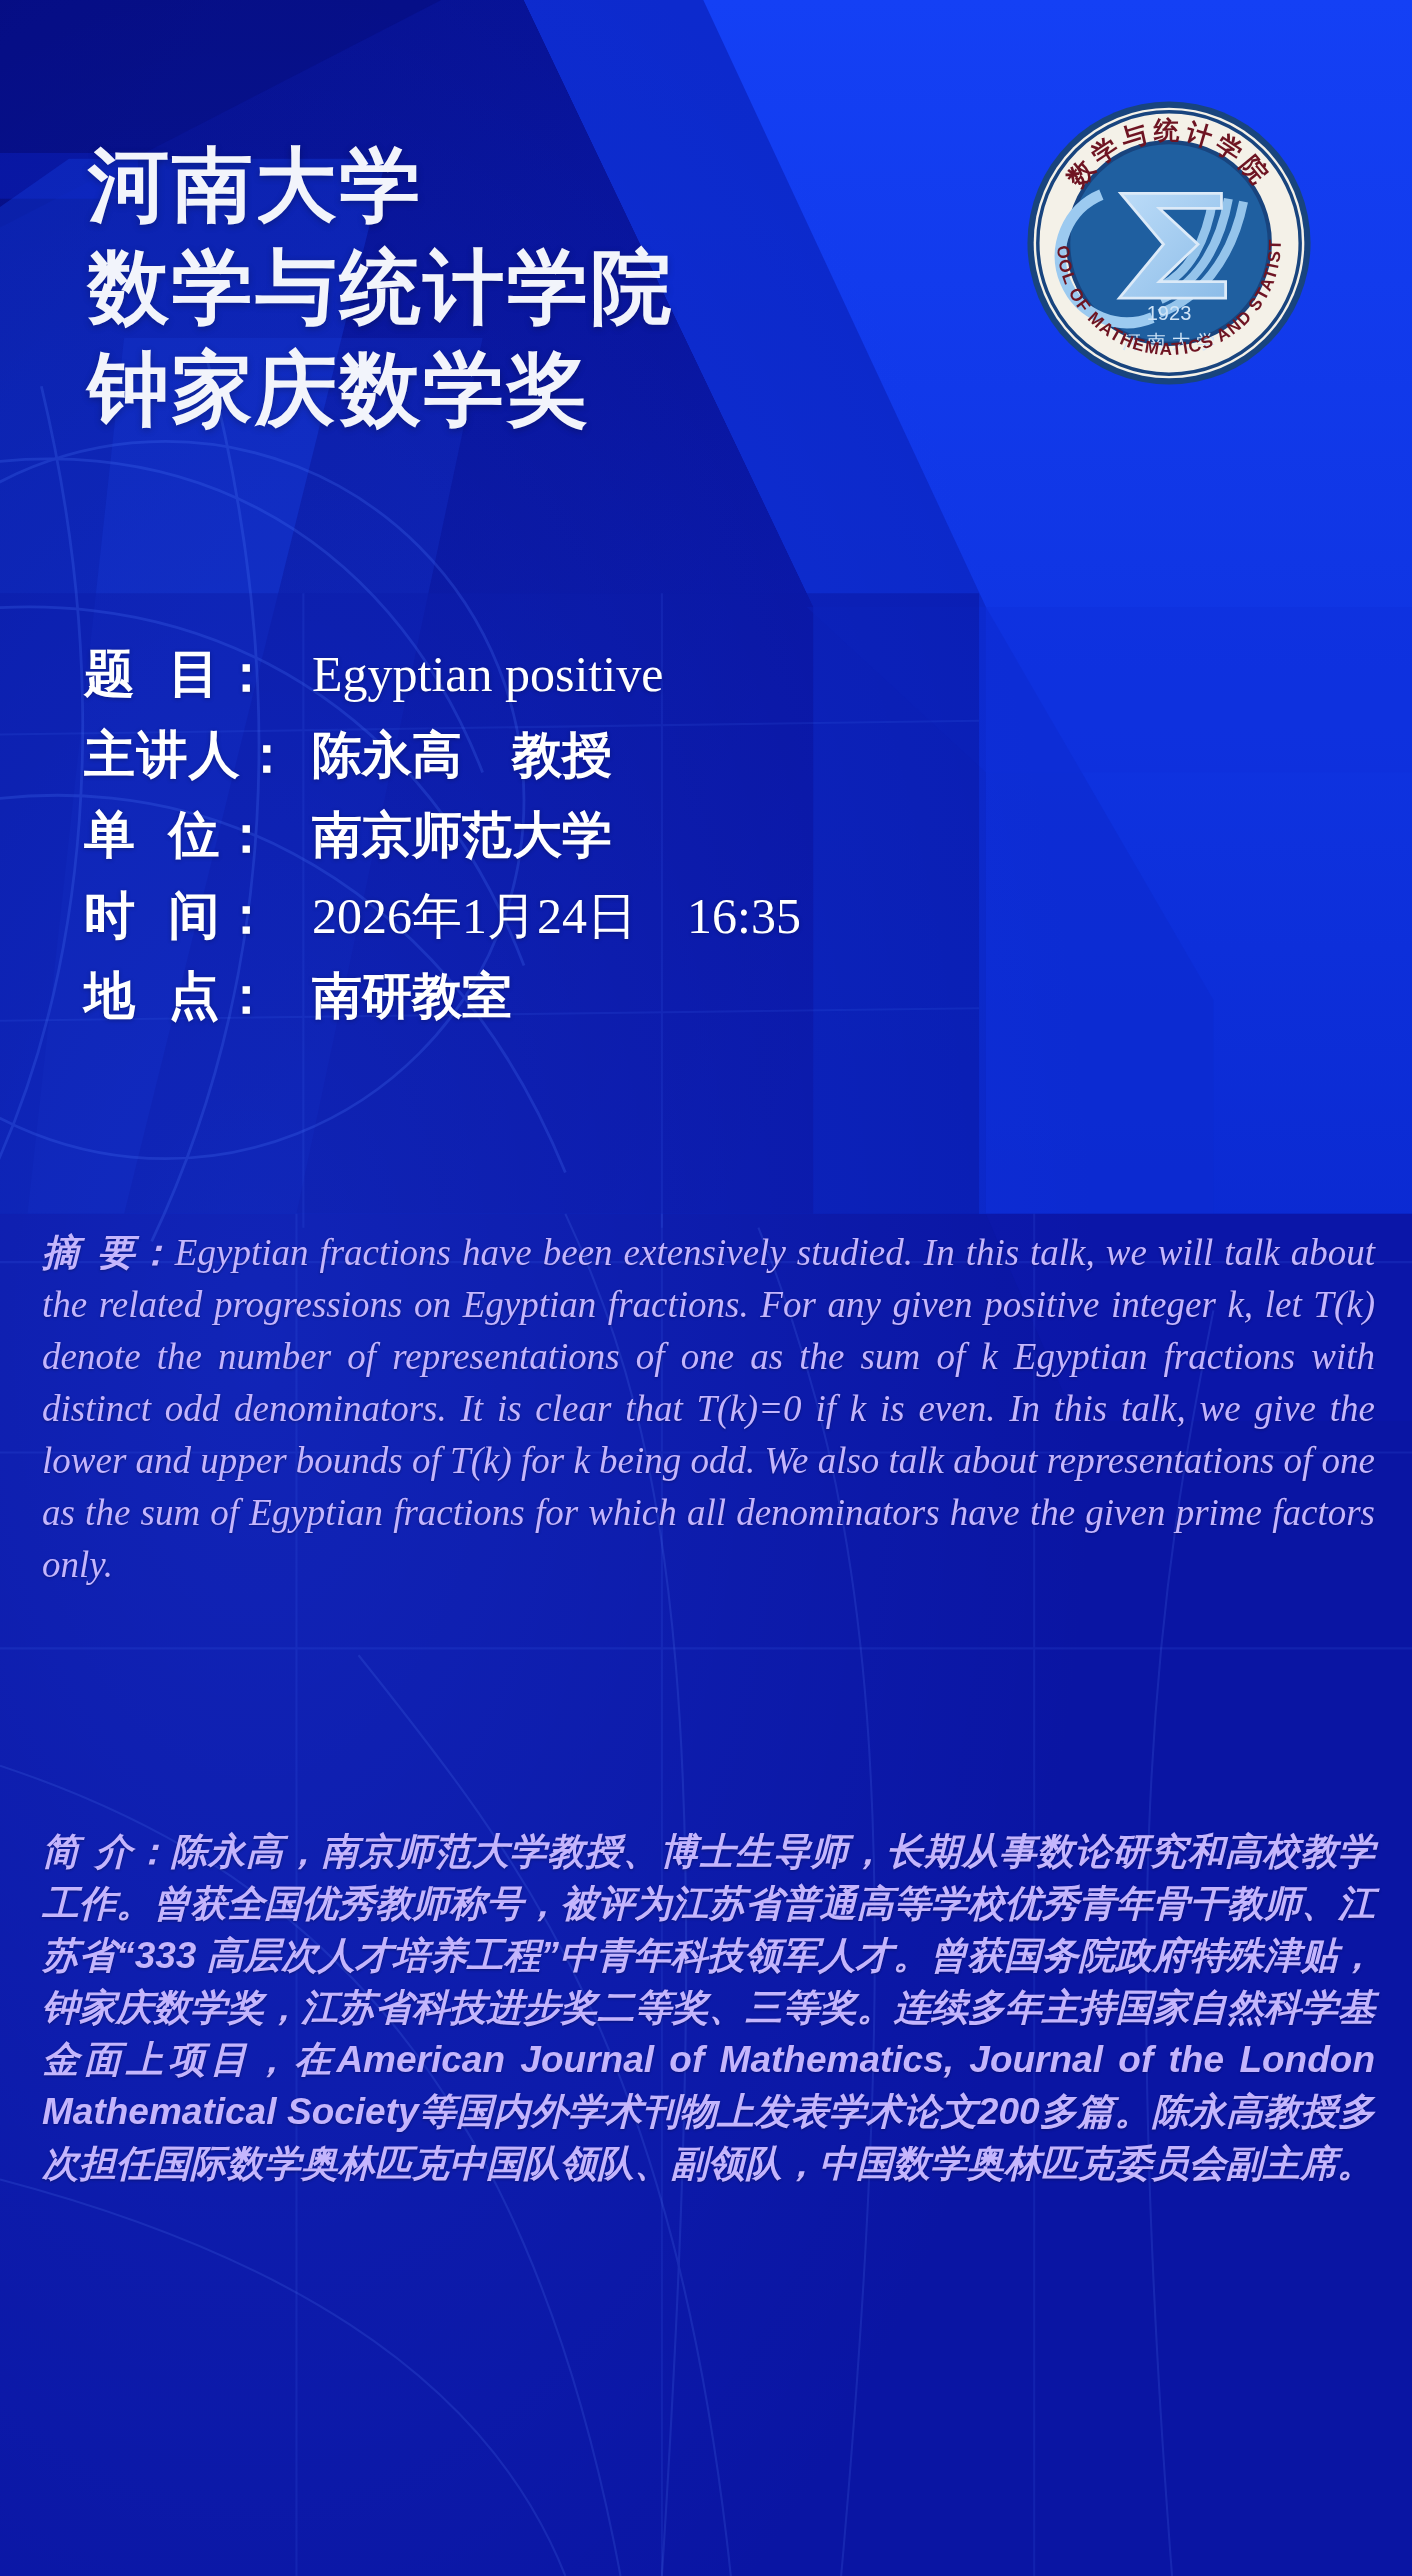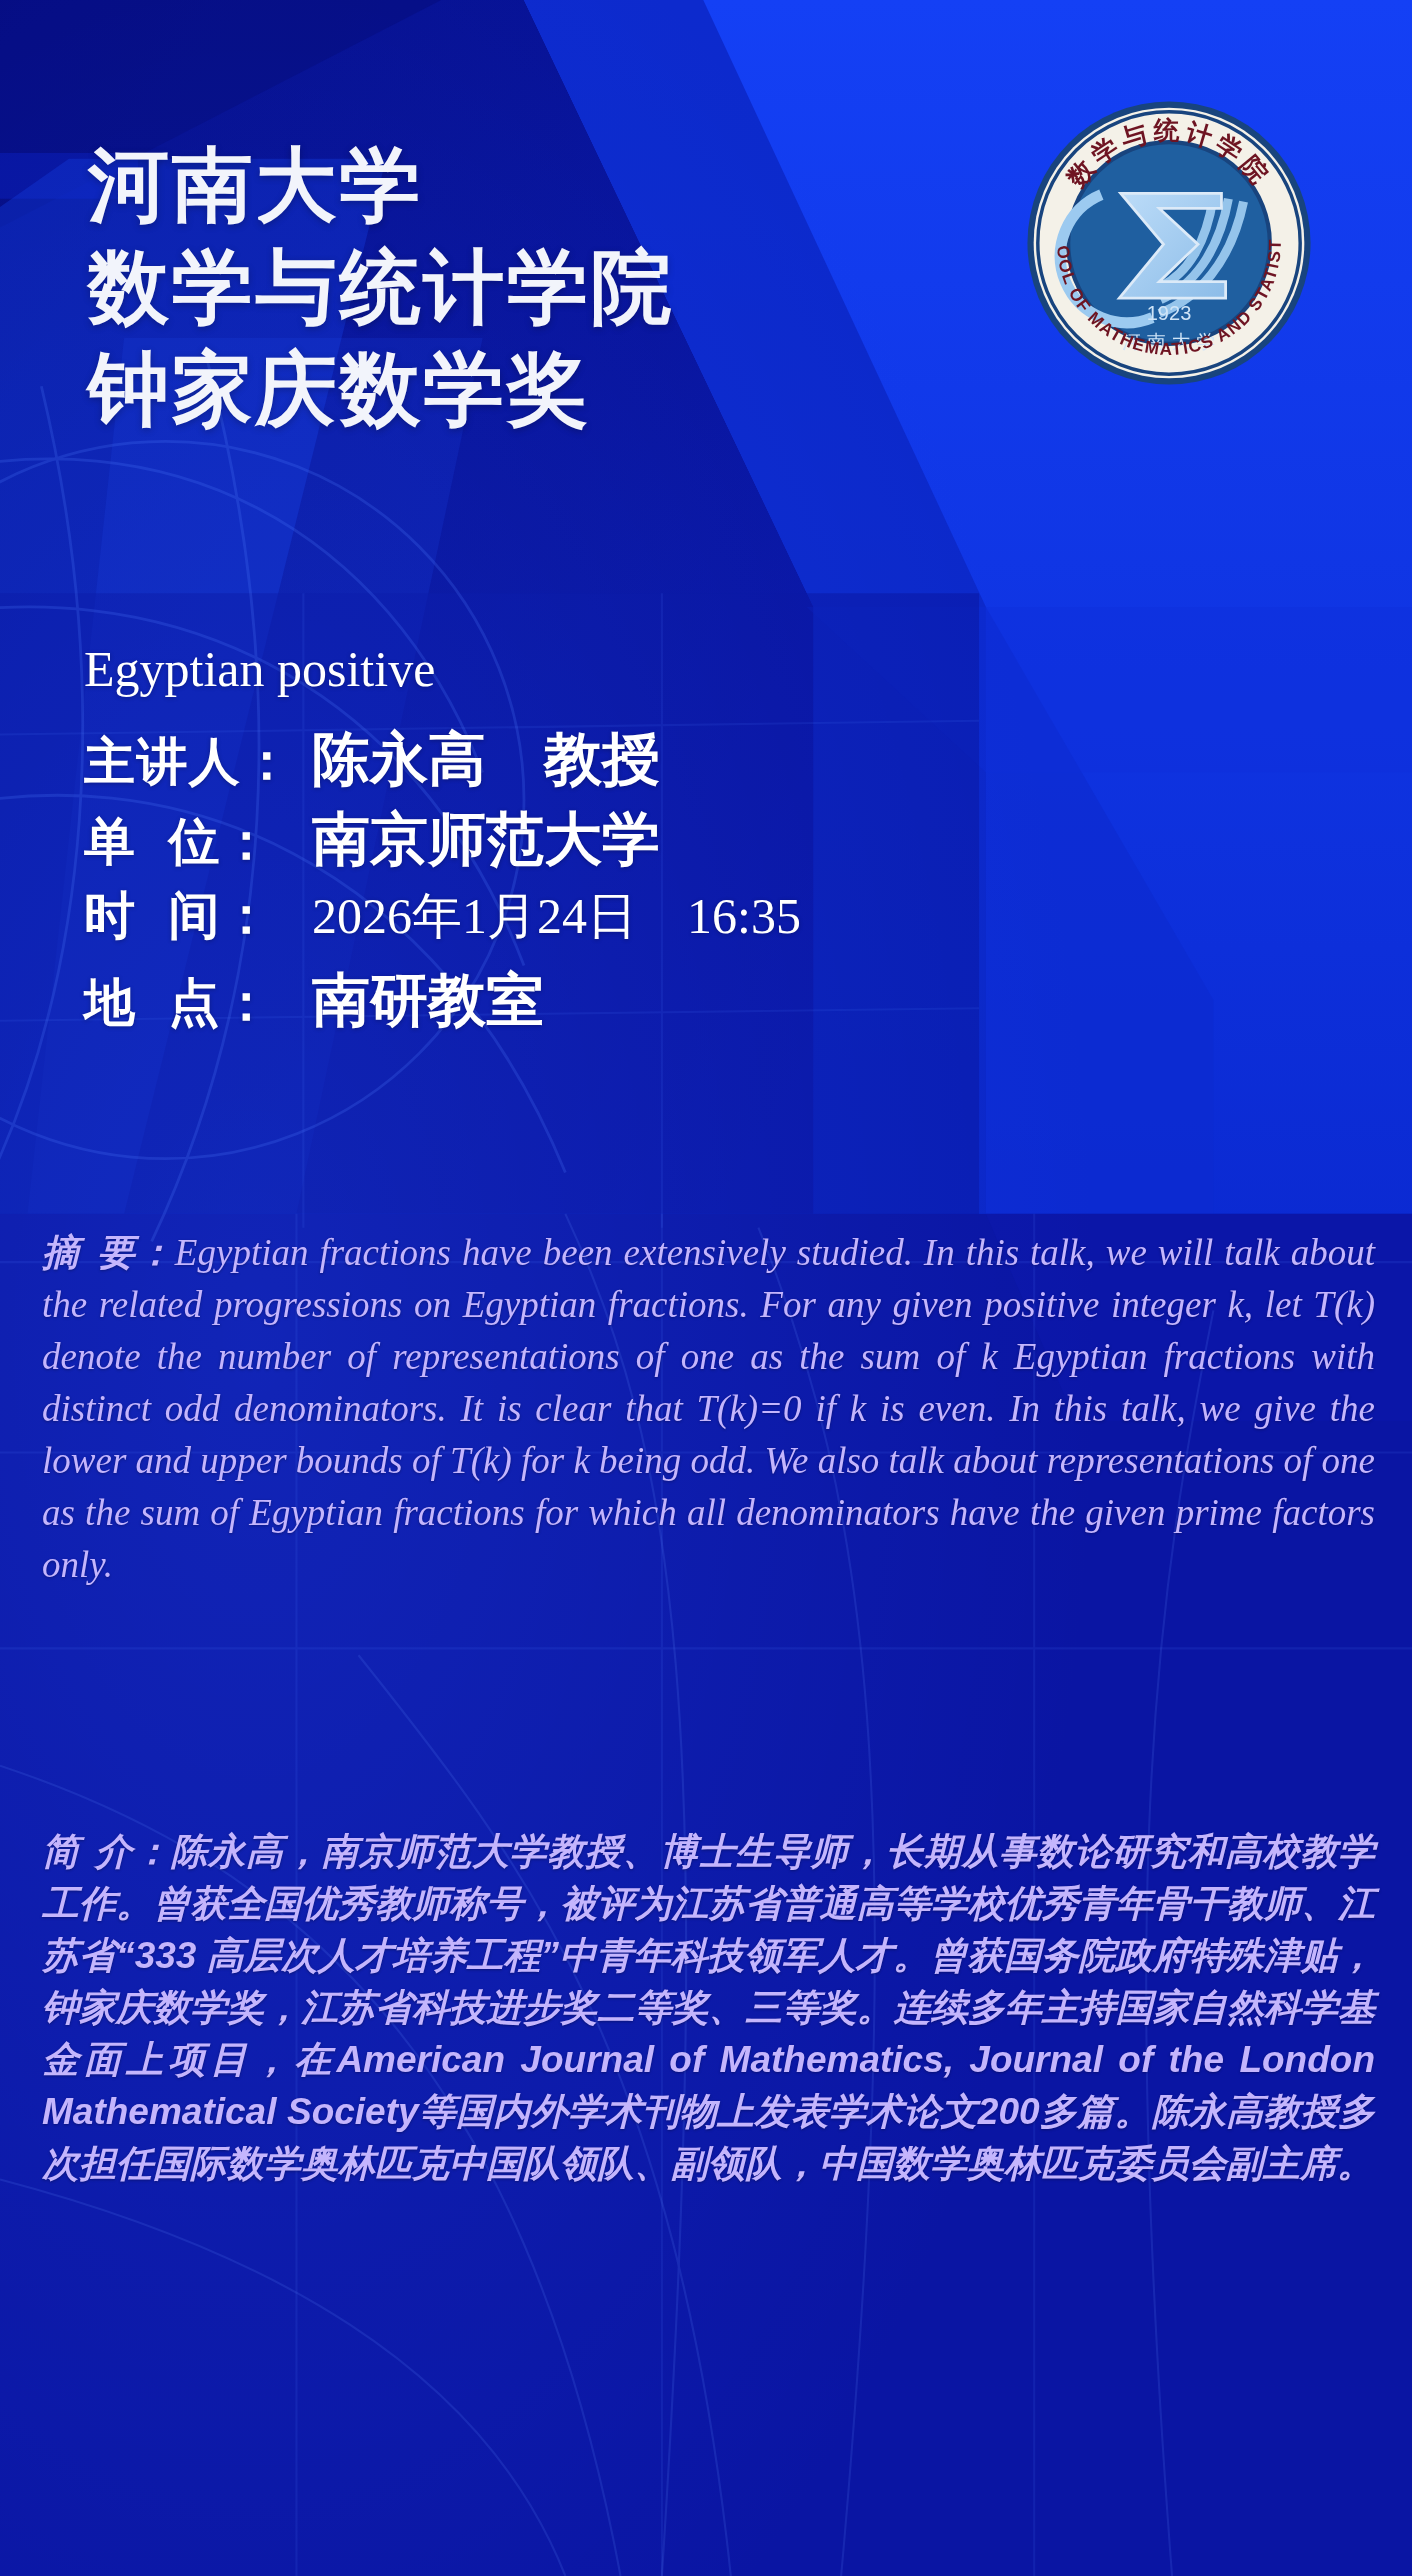--- a/index.html
+++ b/index.html
@@ -61,21 +61,21 @@
   .info-value{
     color:#ffffff;
     font-size:50px;
     font-weight:400;
     font-family:"Liberation Serif","DejaVu Serif",serif;
     text-shadow:0 1.4px 4.1px rgba(0,0,0,.28);
   }
   .info-value.cjk{
     font-family:"Liberation Sans","DejaVu Sans",sans-serif;
     font-weight:700;
-    font-size:58px;
+    font-size:50px;
   }
 
   
   #abstract-block{
     position:absolute;left:30px;top:1215px;width:1357px;z-index:5;
   }
   #bio-block{
     position:absolute;left:30px;top:1814px;width:1357px;z-index:5;
   }
   .para{
@@ -219,20 +219,21 @@
       </text>
       <text font-size="25" font-weight="bold" fill="#6e1422" font-family="'Liberation Sans',sans-serif" letter-spacing="2">
         <textPath href="#arcBot" startOffset="50%" text-anchor="middle">SCHOOL OF MATHEMATICS AND STATISTICS</textPath>
       </text>
     </svg>
   </div>
 </div>
 
 <div id="info-block">
   <div class="info-row">
+    <span class="info-label"><span>题</span><span class="sp"></span><span>目</span><span>：</span></span>
     <span class="info-value">Egyptian positive</span>
   </div>
 
   <div class="info-row">
     <span class="info-label"><span>主讲人</span><span>：</span></span>
     <span class="info-value cjk">陈永高　教授</span>
   </div>
 
   <div class="info-row">
     <span class="info-label"><span>单</span><span class="sp"></span><span>位</span><span>：</span></span>

